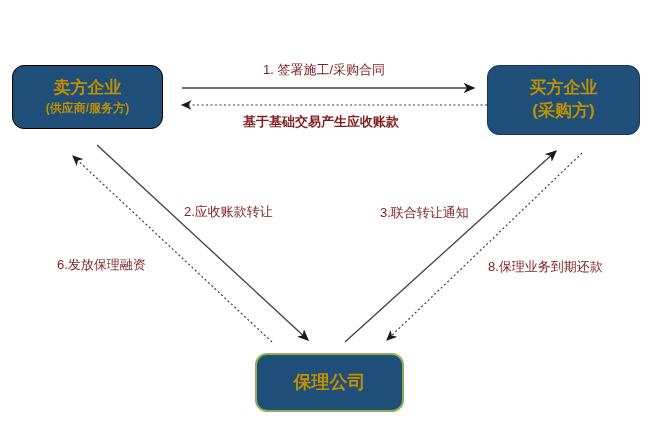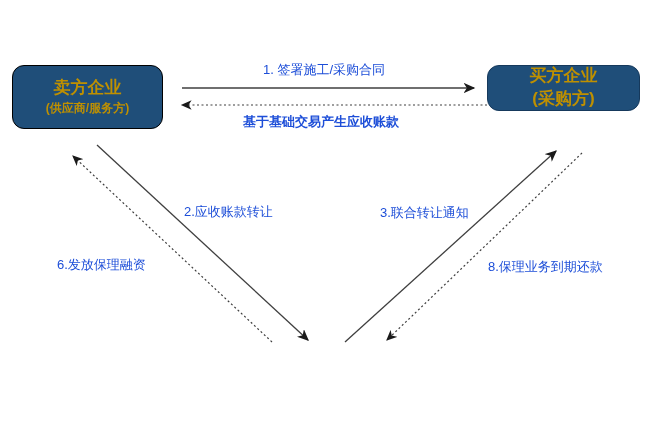--- a/index.html
+++ b/index.html
@@ -37,33 +37,33 @@
   }
   .node-seller {
     left: 12px; top: 65px;
     width: 151px; height: 64px;
     font-size: 17px;
     border: 1px solid #000000;
   }
   .node-seller .sub { font-size: 12px; }
   .node-buyer {
     left: 487px; top: 65px;
-    width: 153px; height: 46px;
+    width: 153px; height: 70px;
     font-size: 17px;
     border: 1px solid #16395C;
   }
   .node-factor {
     left: 255px; top: 353px;
     width: 149px; height: 59px;
     font-size: 18px;
     border: 2px solid #8FAE53;
   }
   .edge-label {
     position: absolute;
-    color: #1d4ed8;
+    color: #7f1d1d;
     font-size: 13px;
     white-space: nowrap;
   }
   .lbl-1 { left: 263px; top: 61px; }
   .lbl-ar { left: 243px; top: 113px; font-weight: bold; }
   .lbl-2 { left: 184px; top: 203px; }
   .lbl-3 { left: 380px; top: 204px; text-align: right; }
   .lbl-4 { left: 57px; top: 256px; }
   .lbl-5 { left: 488px; top: 258px; }
 </style>
@@ -95,20 +95,23 @@
   <div class="node node-seller">
     <span>卖方企业</span>
     <span class="sub">(供应商/服务方)</span>
   </div>
 
   <div class="node node-buyer">
     <span>买方企业</span>
     <span class="sub">(采购方)</span>
   </div>
 
+  <div class="node node-factor">
+    <span>保理公司</span>
+  </div>
 
   <div class="edge-label lbl-1">1. 签署施工/采购合同</div>
   <div class="edge-label lbl-ar">基于基础交易产生应收账款</div>
   <div class="edge-label lbl-2">2.应收账款转让</div>
   <div class="edge-label lbl-3">3.联合转让通知</div>
   <div class="edge-label lbl-4">6.发放保理融资</div>
   <div class="edge-label lbl-5">8.保理业务到期还款</div>
 
 </div>
 

